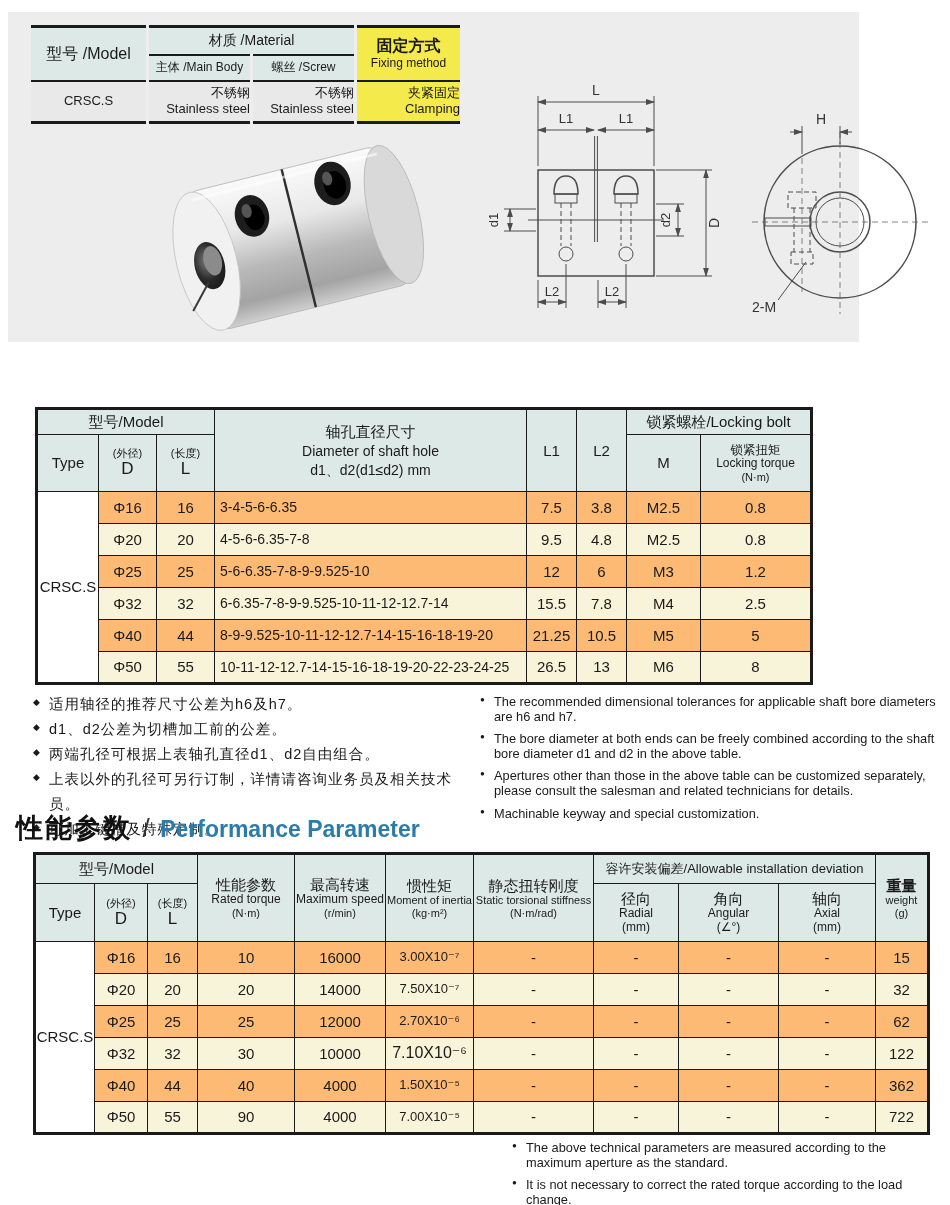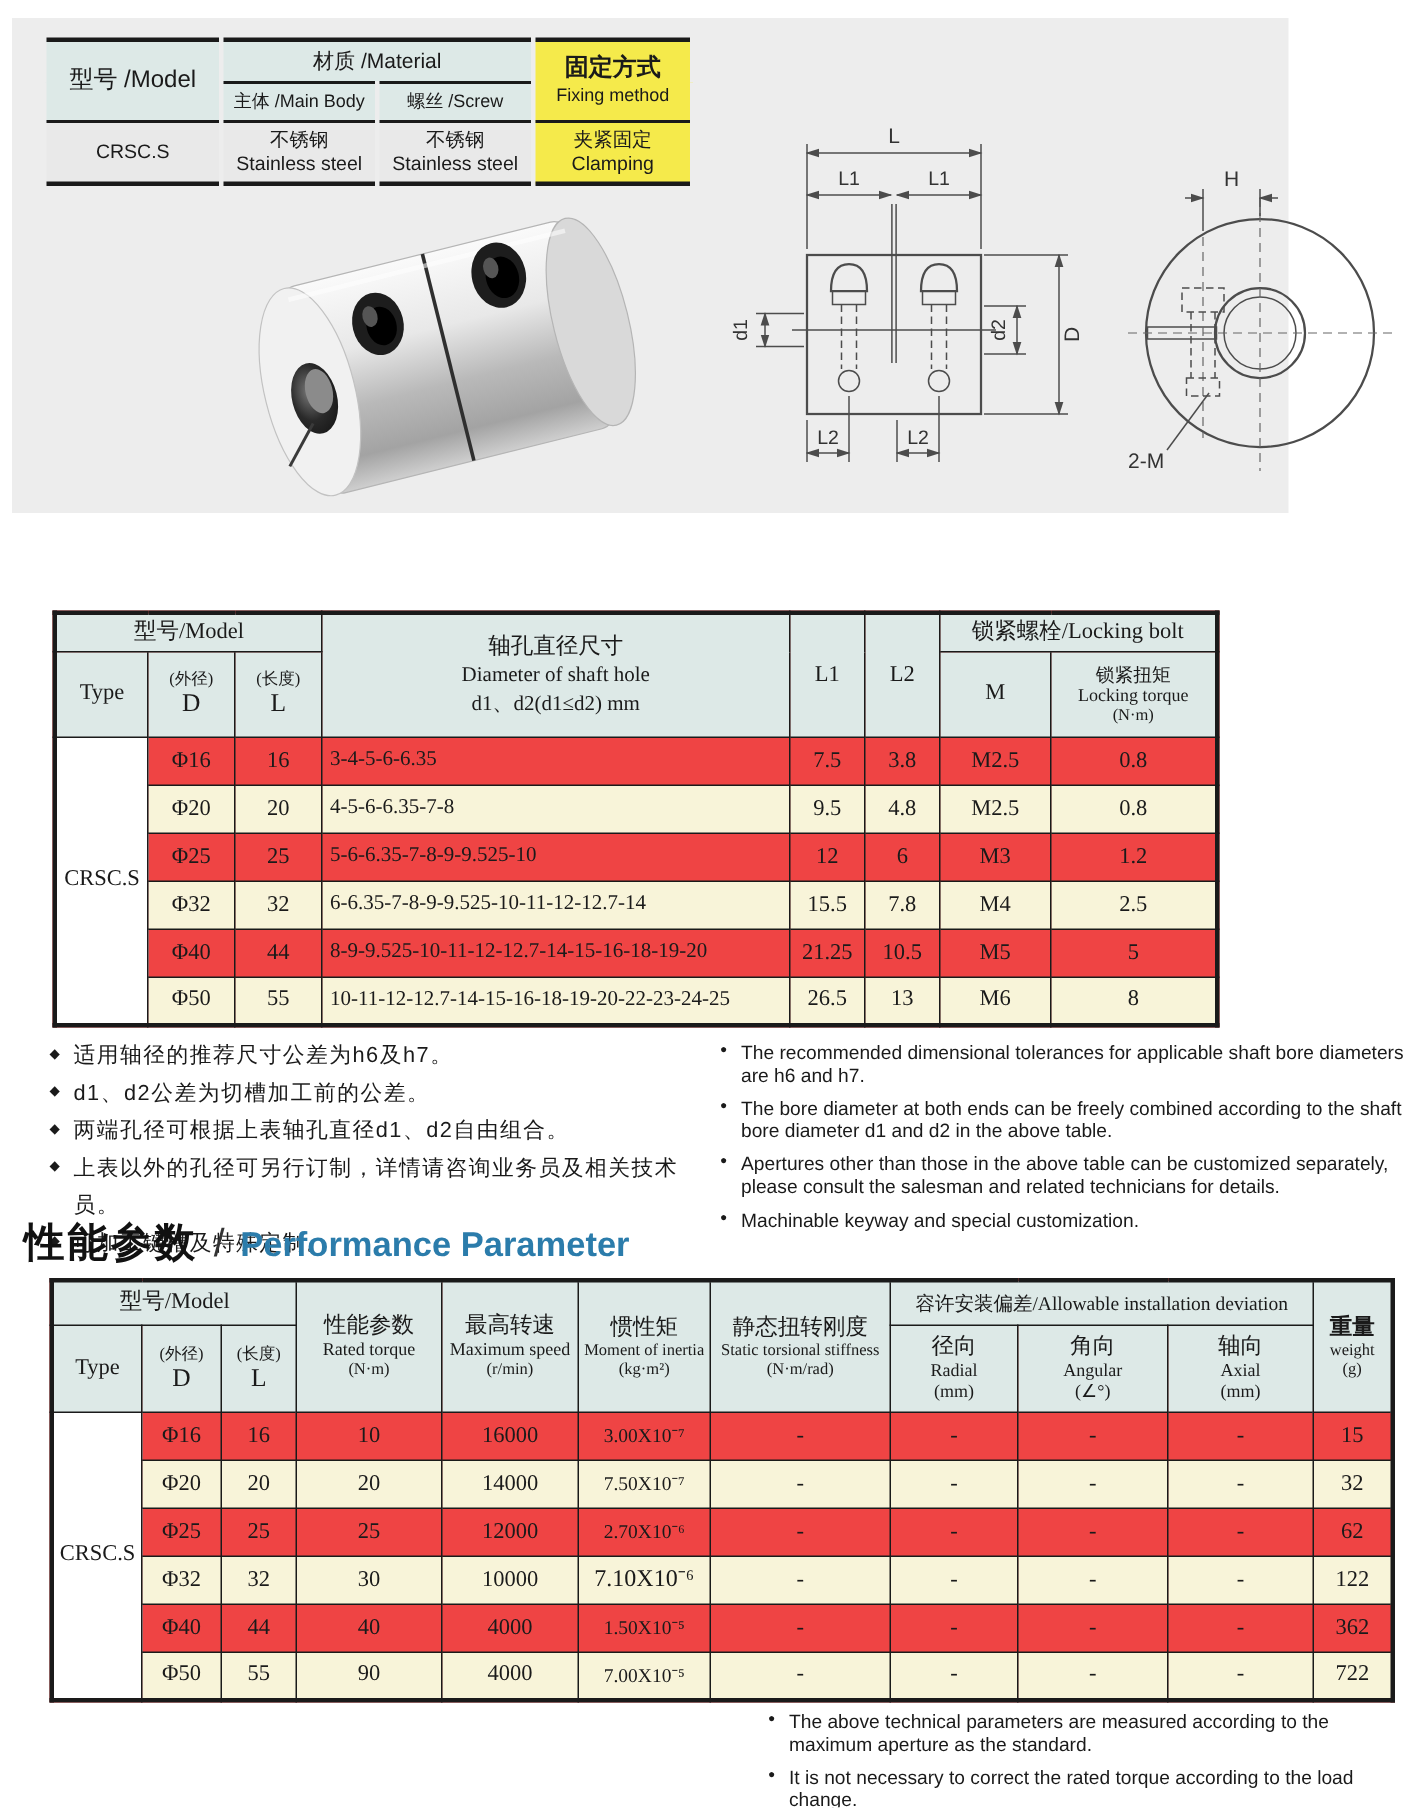--- a/index.html
+++ b/index.html
@@ -15,30 +15,30 @@
   .spec td{border-left:3px solid #ededed;border-right:3px solid #ededed;
            border-top:2px solid #1a1a1a;border-bottom:2px solid #1a1a1a;
            text-align:center;vertical-align:middle;padding:0;line-height:1.25;}
   .spec{border-top:3px solid #1a1a1a;border-bottom:3px solid #1a1a1a;}
   .spec .hd{background:#dde9e7;}
   .spec .yellow{background:#f5ea4b;}
   .spec .body-cell{background:#e9e9e9;}
   .zh16{font-size:16px;}
   .zh14{font-size:14px;}
   .s12{font-size:12px;}
-  .s13{font-size:13px;}
+  .s13{font-size:13px;text-align:right;}
 
   
   .section-title .zh{font-size:27px;font-weight:700;color:#111;letter-spacing:2px;}
   .section-title .divider{font-size:26px;color:#333;margin:0 6px;}
   .section-title .en{font-size:23px;font-weight:600;color:#2b7cab;}
   .unit-label{font-size:16px;font-weight:600;color:#111;}
 
   
-  .maintable{border-collapse:collapse;table-layout:fixed;border:3px solid #1a1a1a;background:#ef4444;font-family:Liberation Serif, serif;}
+  .maintable{border-collapse:collapse;table-layout:fixed;border:3px solid #1a1a1a;background:#fdba74;}
   .maintable td{border:1.8px solid #1a1a1a;text-align:center;vertical-align:middle;
                 padding:0;line-height:1.15;font-size:15px;}
   .maintable .hd{background:#dde9e7;}
   .maintable tr.cream td{background:#f8f4d9;}
   .maintable td.typecell{background:#fff;font-size:15px;}
   .maintable td.left{text-align:left;padding-left:5px;font-size:14px;}
   .hz{font-size:15px;}
   .he{font-size:12px;}
   .hu{font-size:11px;}
   .hsmall{font-size:11px;line-height:1.1;}

